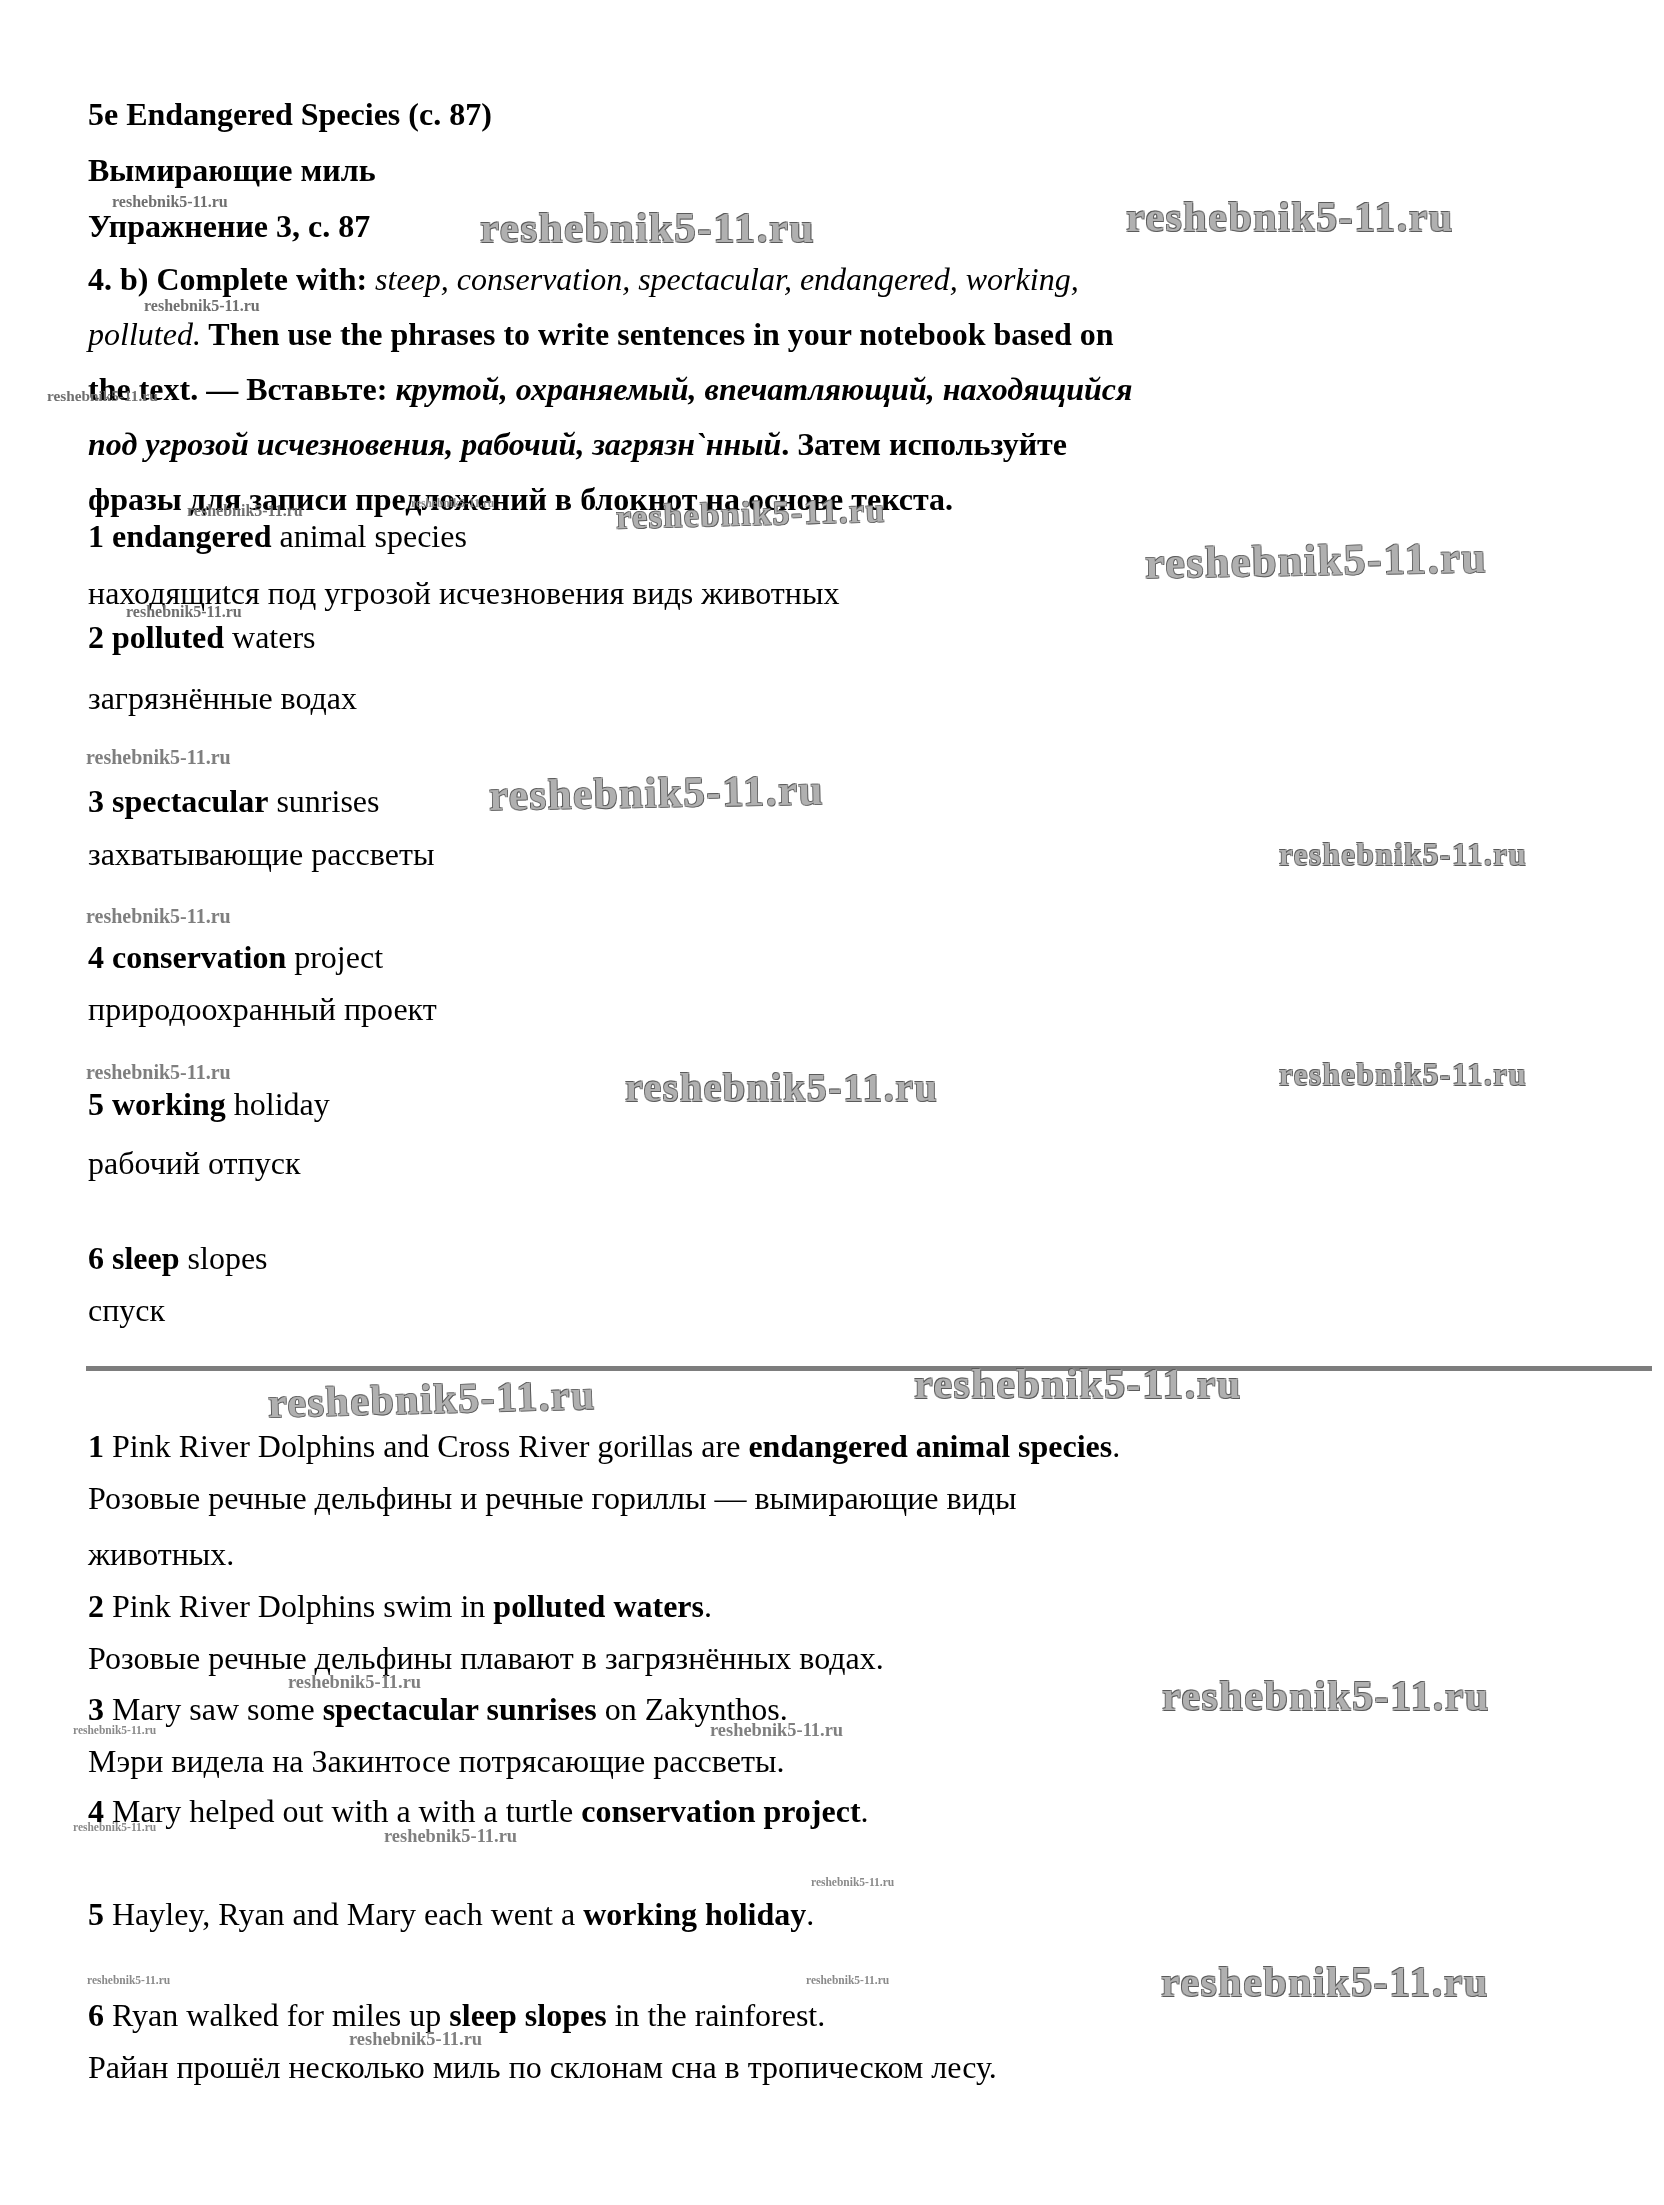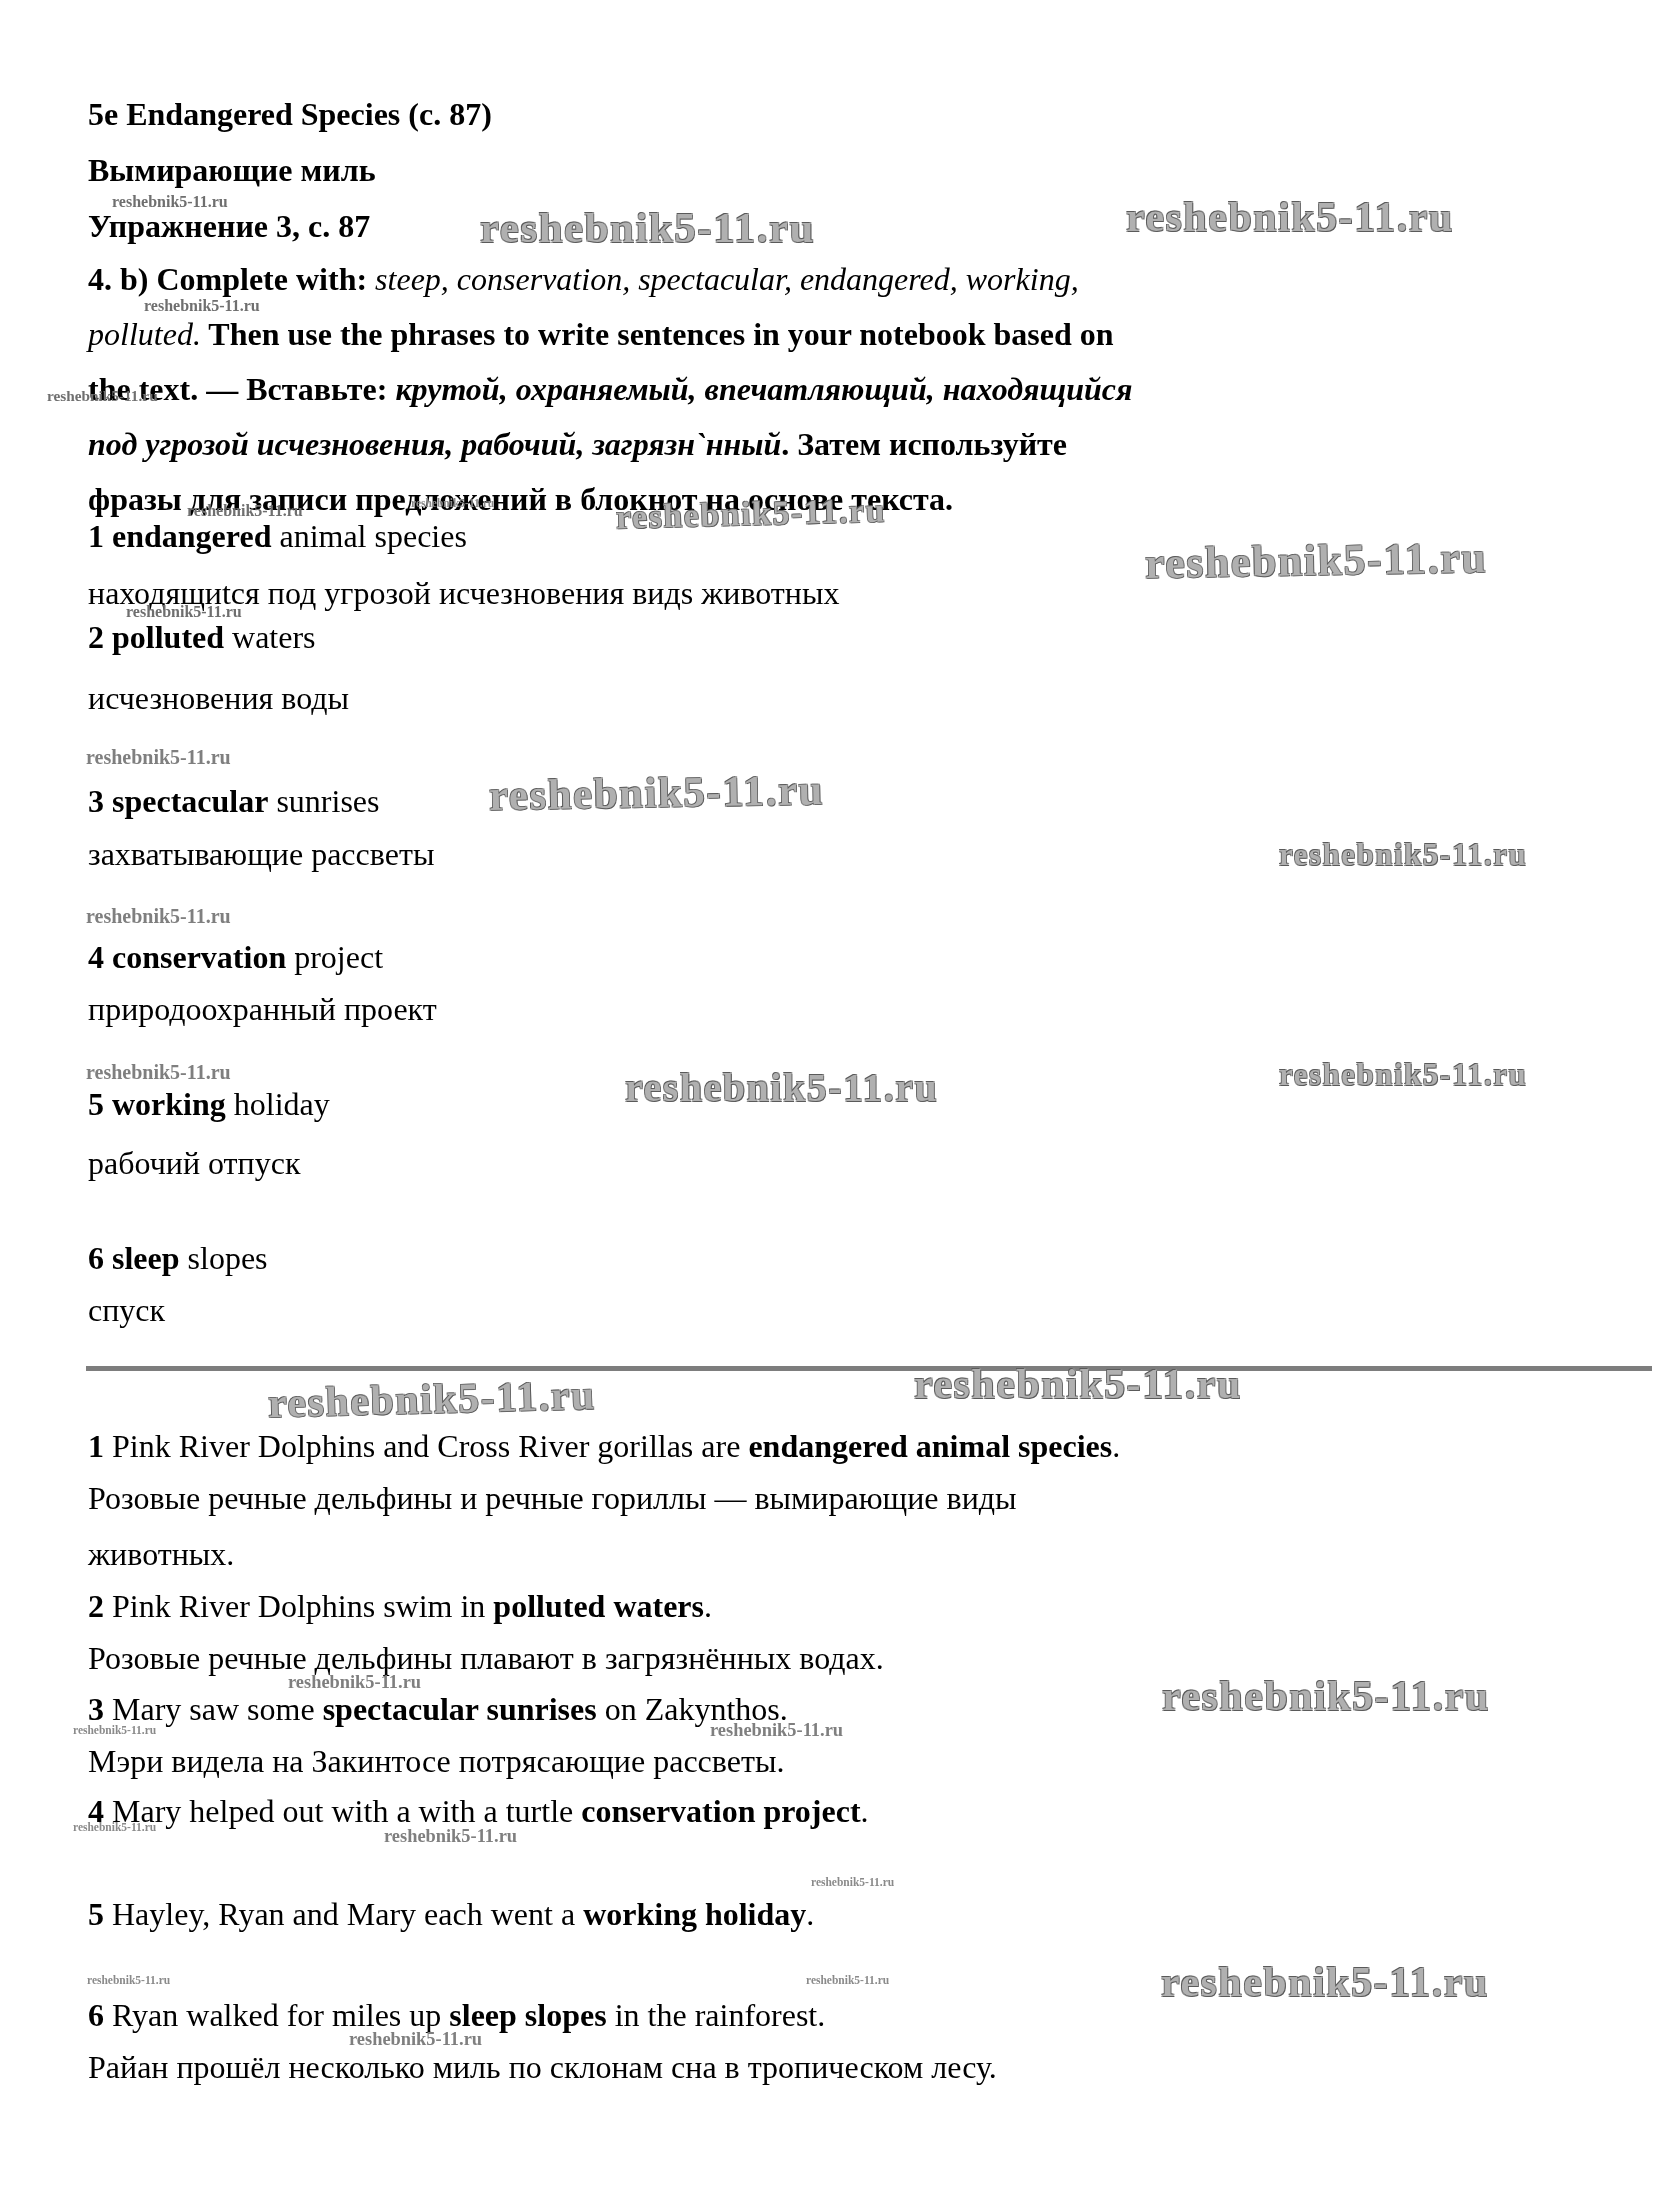--- a/index.html
+++ b/index.html
@@ -69,21 +69,21 @@
   </div>
 
   <div class="ln" style="top:520px">
     <span class="b">1 endangered</span><span> animal species</span>
   </div>
   <div class="ln" style="top:577px">находящиtся под угрозой исчезновения видs животных</div>
 
   <div class="ln" style="top:621px">
     <span class="b">2 polluted</span><span> waters</span>
   </div>
-  <div class="ln" style="top:682px">исчезновения воды</div>
+  <div class="ln" style="top:682px">загрязнённые водах</div>
 
   <div class="ln" style="top:785px">
     <span class="b">3 spectacular</span><span> sunrises</span>
   </div>
   <div class="ln" style="top:838px">захватывающие рассветы</div>
 
   <div class="ln" style="top:941px">
     <span class="b">4 conservation</span><span> project</span>
   </div>
   <div class="ln" style="top:993px">природоохранный проект</div>

